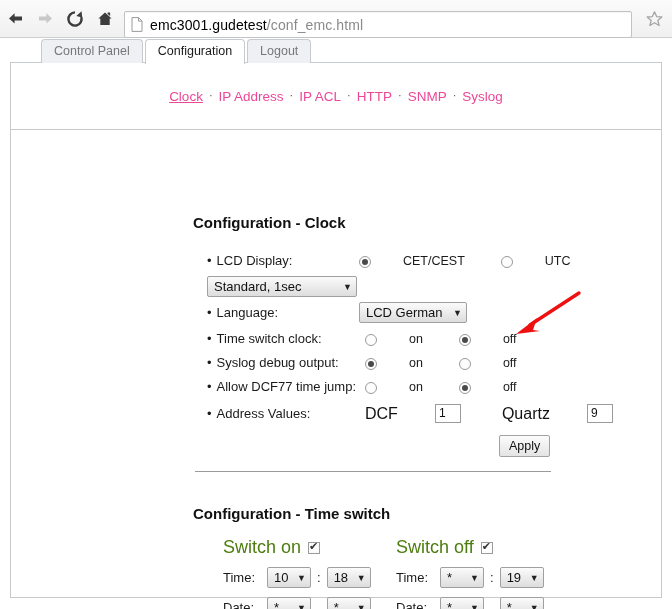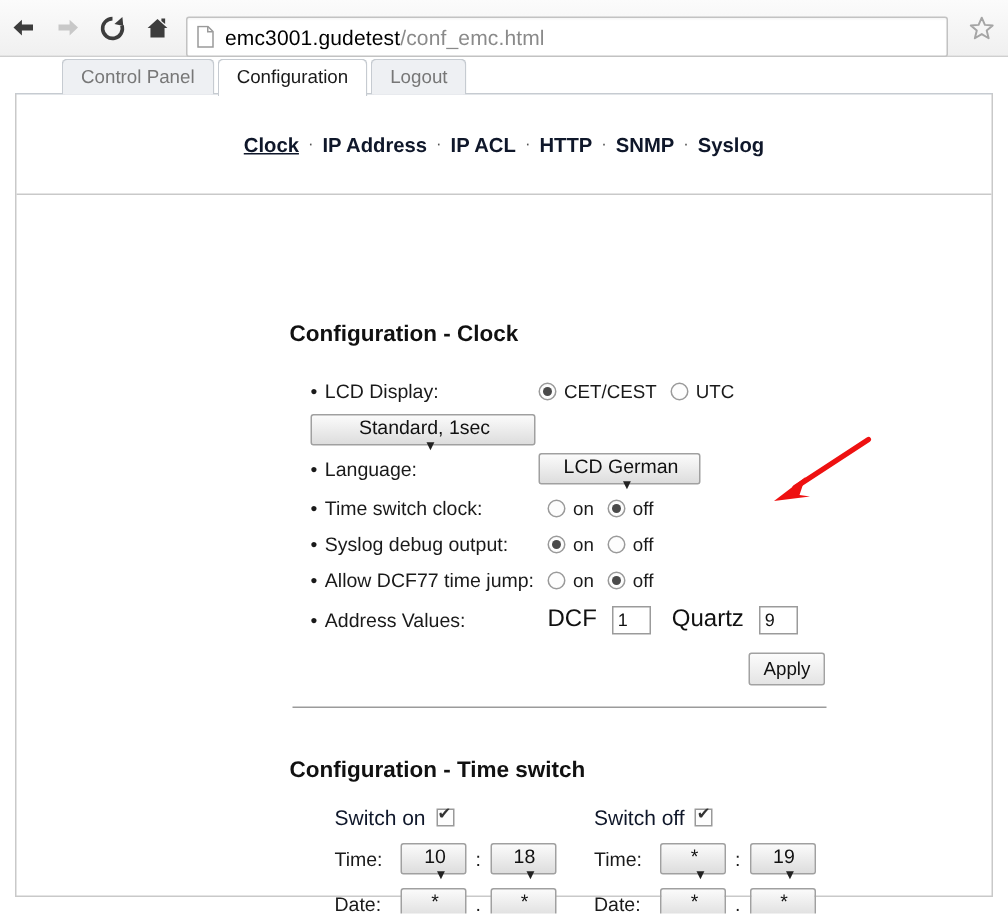--- a/index.html
+++ b/index.html
@@ -59,21 +59,21 @@
     position: absolute; left: 10px; top: 62px; width: 652px; height: 536px;
     border: 1px solid #c9c9c9; border-top: 1px solid #c6cbd1;
     box-sizing: border-box; background: #fff;
   }
   .navrow {
     position: absolute; left: 0; top: 0; width: 100%; height: 66px;
     display: flex; align-items: center; justify-content: center;
     box-sizing: border-box;
   }
   .navlinks { font-size: 13.5px; color: #2222cc; }
-  .navlinks a { color: #0f172a; text-decoration: none; font-weight: bold; }
+  .navlinks a { color: #ec4899; text-decoration: none; }
   .navlinks a.current { text-decoration: underline; }
   .navsep { color: #555; margin: 0 6px; font-size: 11px; position: relative; top: -2px; }
   .navhr {
     position: absolute; left: 0; top: 66px; width: 100%;
     border-top: 1px solid #c9c9c9;
   }
 
   .body-area { position: absolute; left: 0; top: 67px; width: 100%; }
 
   h2.sect {
@@ -86,21 +86,21 @@
   
   .formrow {
     position: absolute; left: 196px; width: 420px; height: 23px;
     display: flex; align-items: center;
   }
   .flabel {
     width: 152px; font-size: 13px; color: #1a1a1a; flex: none;
     white-space: nowrap;
   }
   .flabel .bullet { margin-right: 5px; }
-  .fctl { display: flex; align-items: center; }
+  .fctl { display: flex; align-items: flex-end; gap: 27px; }
 
   .radio {
     width: 12px; height: 12px; border-radius: 50%;
     border: 1px solid #9a9a9a; background: #fdfdfd;
     display: inline-block; box-sizing: border-box; position: relative;
     vertical-align: middle;
   }
   .radio.on::after {
     content: ""; position: absolute; left: 2px; top: 2px;
     width: 6px; height: 6px; border-radius: 50%; background: #4a4a4a;
@@ -108,21 +108,20 @@
   .rlabel { font-size: 12.5px; color: #1a1a1a; margin: 0 9px 0 5px; }
 
   select.sel, .fakesel {
     font-family: "Liberation Sans", sans-serif;
     font-size: 13px; color: #111;
     background: linear-gradient(#fbfbfb, #dddddd);
     border: 1px solid #a0a0a0; border-radius: 2px;
     height: 21px; box-sizing: border-box;
     display: inline-flex; align-items: center; justify-content: space-between;
     padding: 0 4px 0 6px;
-    flex-direction: column;
   }
   .fakesel .arrow { font-size: 9px; color: #222; margin-left: 8px; }
 
   input.txt {
     font-family: "Liberation Sans", sans-serif; font-size: 12px; color: #111;
     border: 1px solid #9b9b9b; background: #fff; height: 19px;
     box-sizing: border-box; padding: 0 3px;
   }
   .bigword { font-size: 16px; color: #111; }
 
@@ -133,21 +132,21 @@
     padding: 3px 9px; cursor: pointer;
   }
 
   .divider {
     position: absolute; left: 184px; width: 356px;
     border-top: 1px solid #9b9b9b;
   }
 
   
   .tscol { position: absolute; }
-  .tshead { font-size: 14px; color: #0f172a; display: flex; align-items: center; }
+  .tshead { font-size: 18px; color: #4d7c0f; display: flex; align-items: center; }
   .chk {
     width: 12px; height: 12px; border: 1px solid #9a9a9a; background: #fdfdfd;
     display: inline-block; box-sizing: border-box; margin-left: 7px;
     position: relative; vertical-align: middle;
   }
   .chk.on::after {
     content: "✔"; position: absolute; left: 0px; top: -3px;
     font-size: 11px; color: #333; line-height: 12px;
   }
   .tsrow { display: flex; align-items: center; margin-top: 9px; justify-content: center; }

